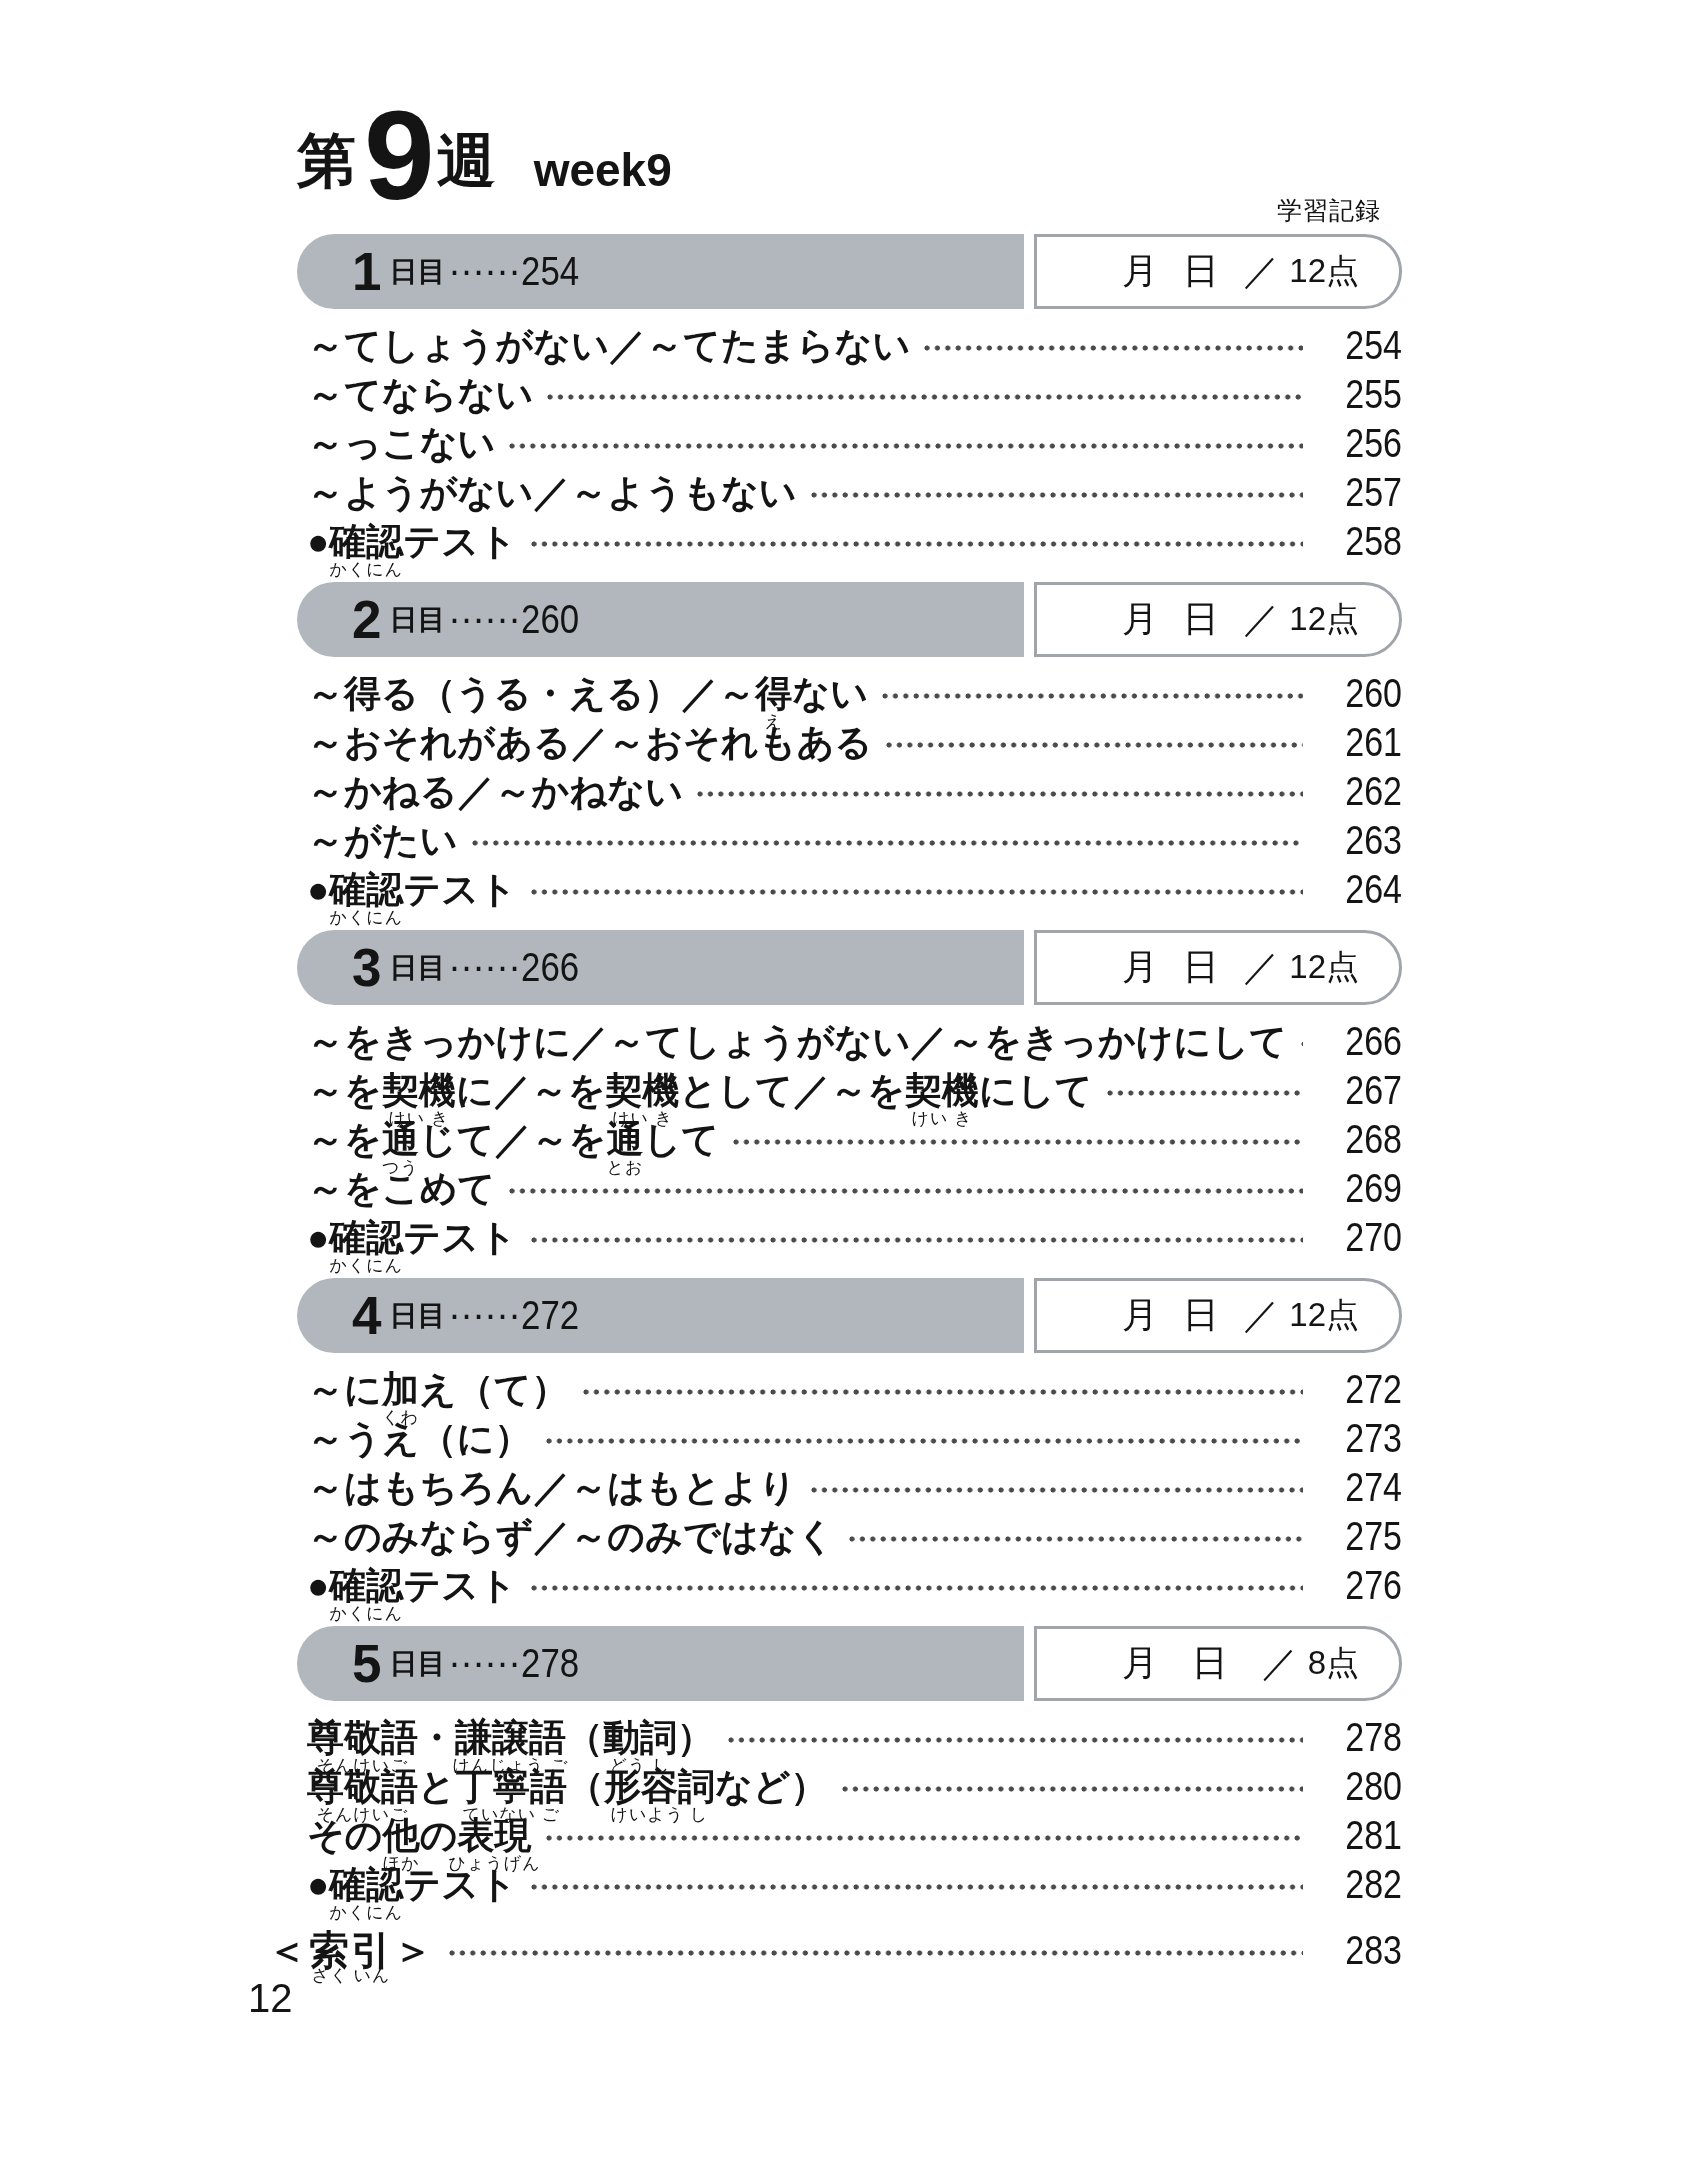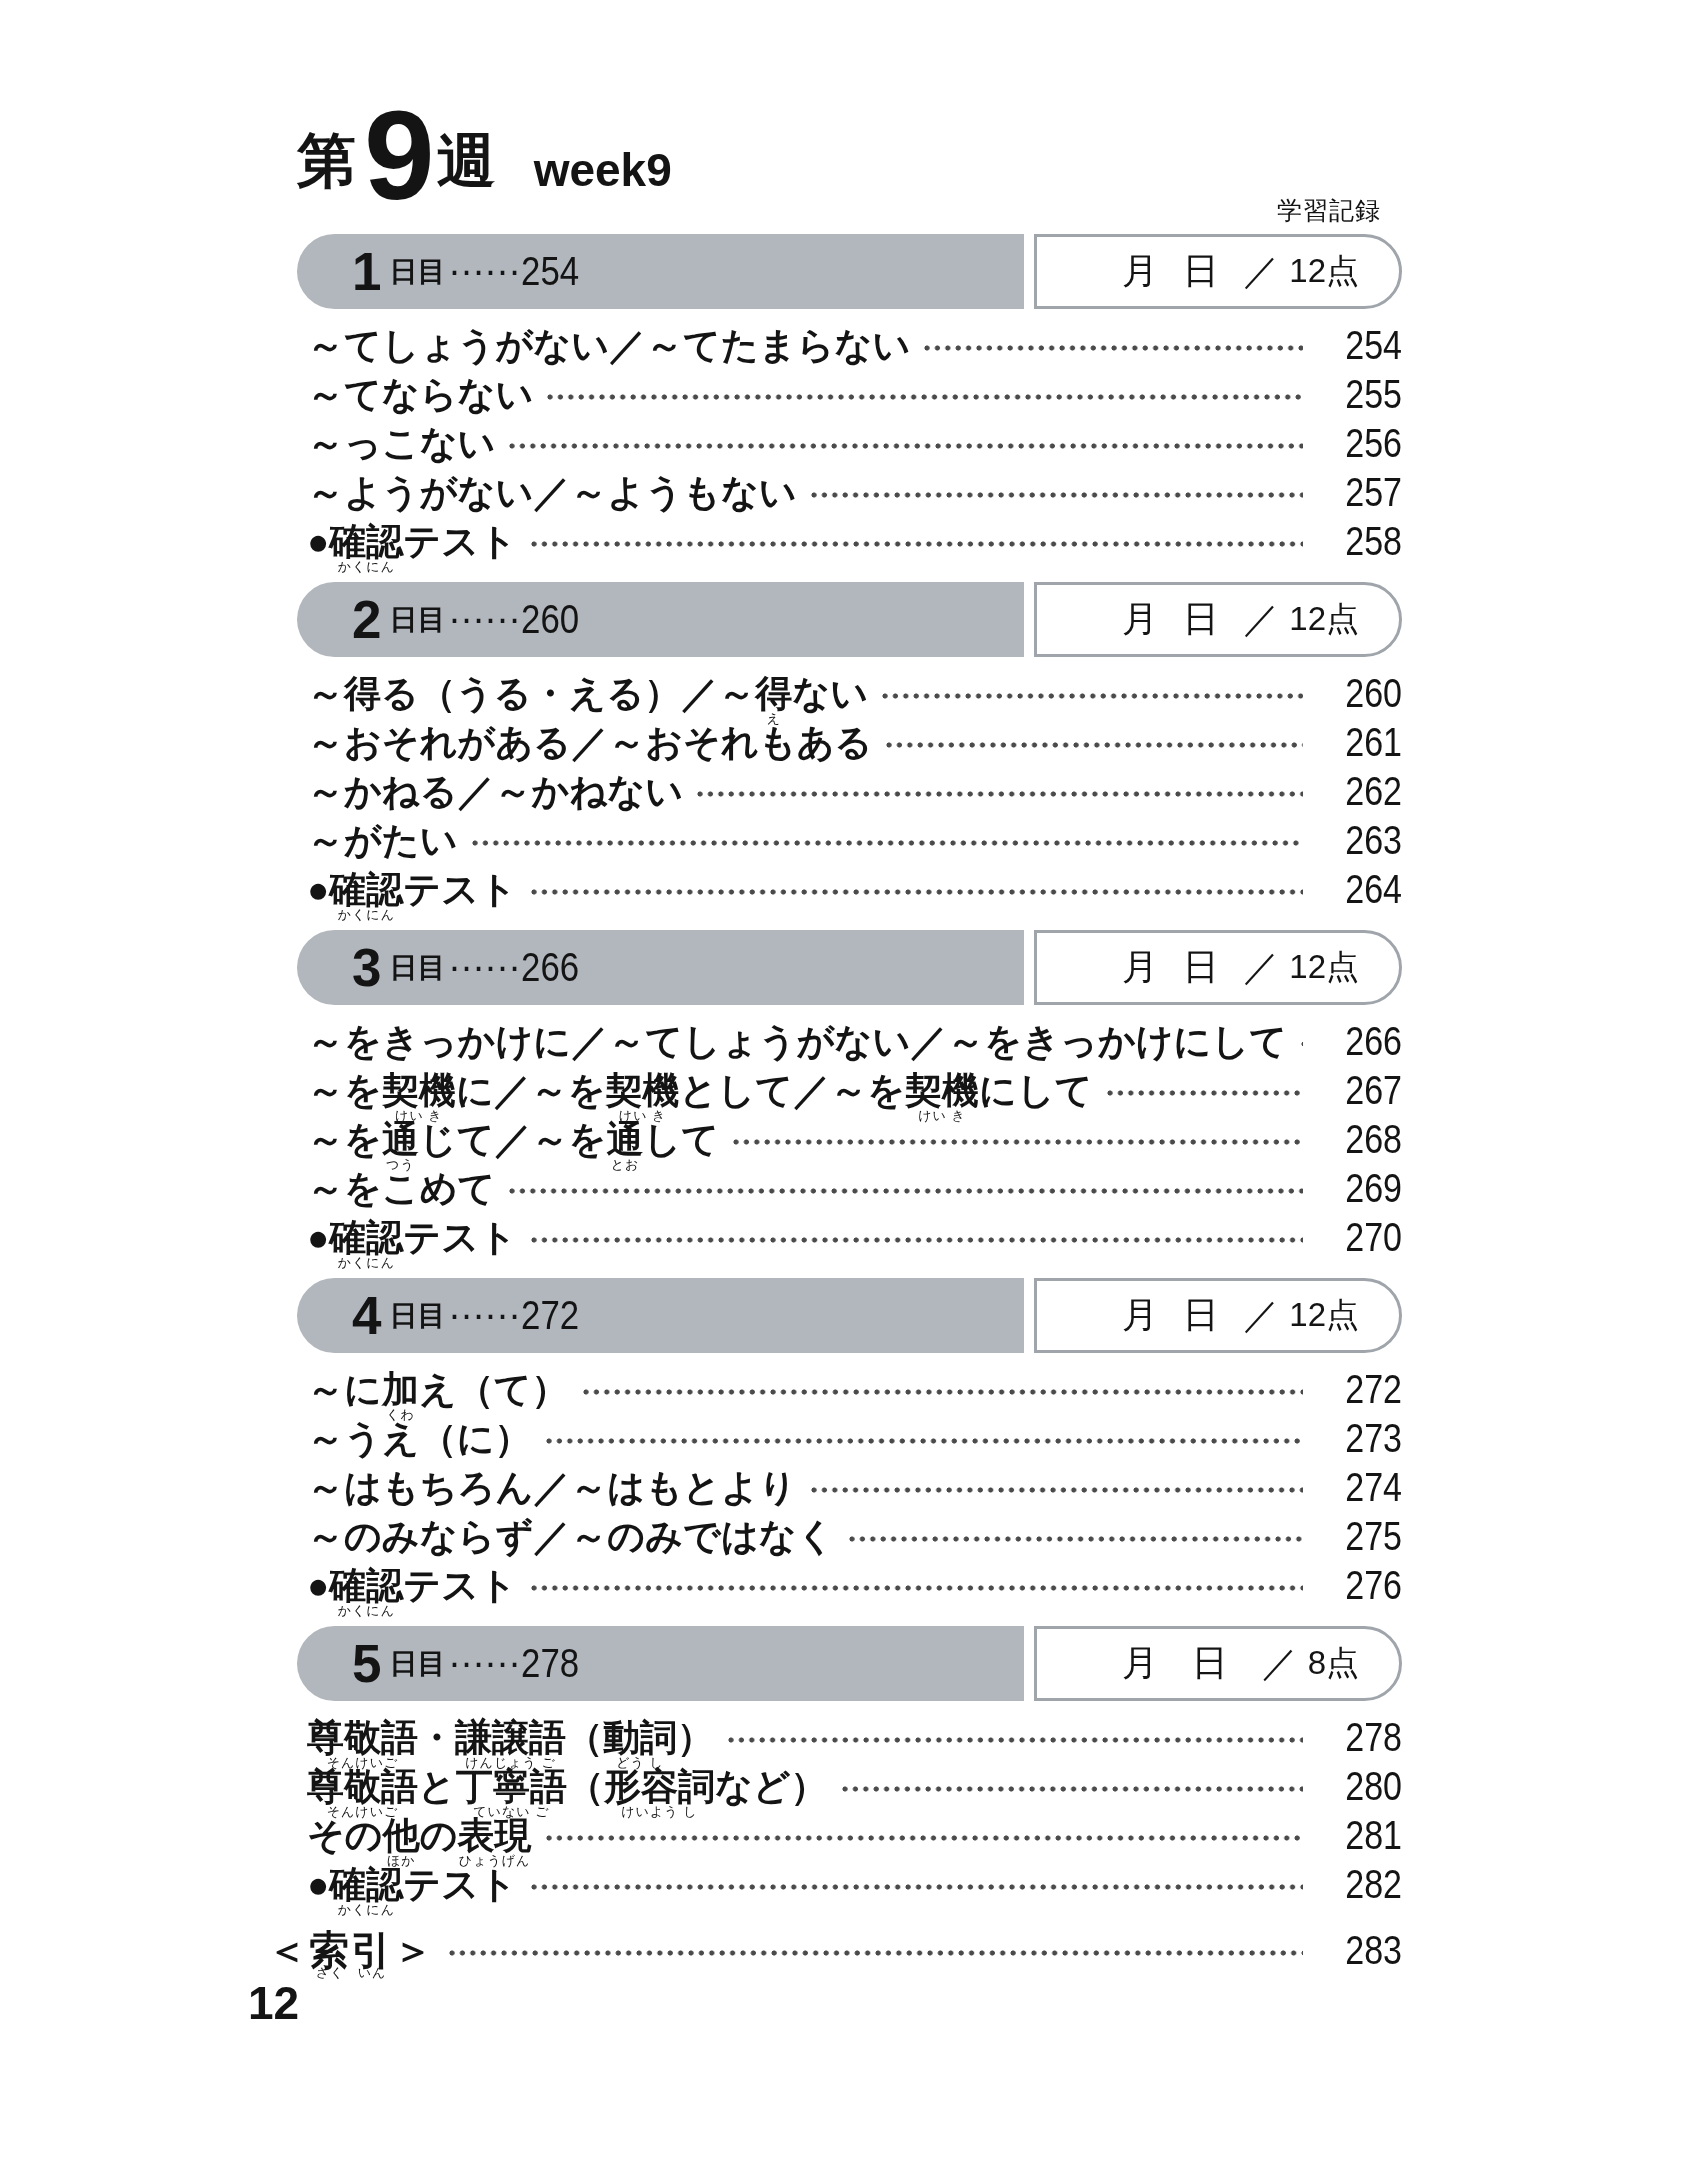--- a/index.html
+++ b/index.html
@@ -33,32 +33,32 @@
            display:flex;align-items:center;justify-content:space-between;padding:0 40px 0 85px;}
   .db-month,.db-day{font-size:36px;font-weight:500;}
   .db-score{font-size:33px;display:flex;align-items:center;white-space:nowrap;}
   .db-slash{font-size:36px;font-weight:300;margin-right:10px;}
 
   
   .entry-row{display:flex;align-items:center;height:49px;padding-left:10px;}
   .entry-label{font-size:37px;font-weight:700;white-space:nowrap;}
   .seg{position:relative;display:inline-block;}
   .rt{position:absolute;top:41px;left:50%;transform:translateX(-50%);
-      font-size:13px;font-weight:400;white-space:nowrap;letter-spacing:1px;}
+      font-size:17px;font-weight:400;white-space:nowrap;letter-spacing:1px;}
   .leader{flex:1 1 auto;height:6px;margin:4px 16px 0 14px;align-self:center;
           background-image:radial-gradient(circle at 3px 3px,var(--dot,#4a4a4a) 2.2px,transparent 2.9px);
           background-size:10.4px 6px;background-repeat:repeat-x;}
   .pagenum{font-size:41px;font-weight:400;min-width:83px;text-align:right;
            display:inline-block;transform:scaleX(.83);transform-origin:right center;}
 
   
   .index-row{margin-left:-30px;margin-top:8px;height:51px;padding-left:0;}
   .index-row .entry-label{font-size:40px;letter-spacing:2px;}
 
-  .folio{position:absolute;left:248px;top:1976px;font-size:46px;font-weight:700;}
+  .folio{position:absolute;left:248px;top:1976px;font-size:40px;font-weight:400;}
 </style>
 </head>
 <body>
 
 <div class="page">
   <div class="content">
 
     <div class="title-row">
       <span class="t-dai">第</span>
       <span class="t-num">9</span>

